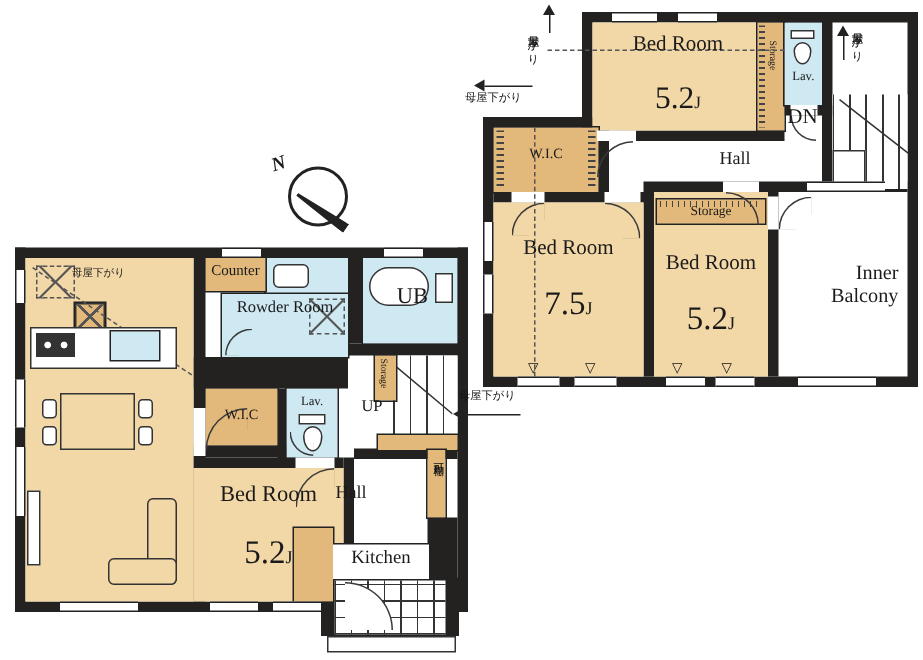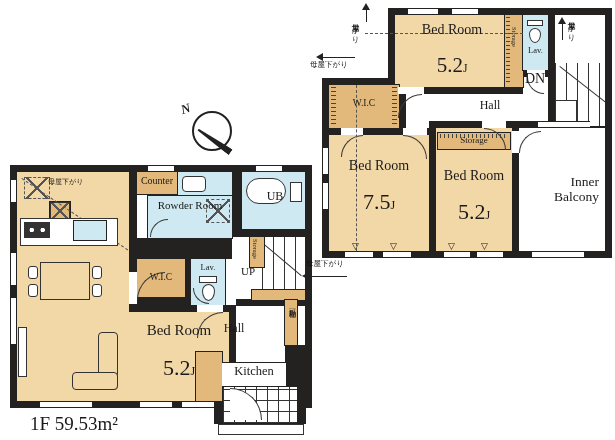--- a/index.html
+++ b/index.html
@@ -132,27 +132,26 @@
   <div class="s win-v" style="left:10px;top:253px;width:7px;height:32px;"></div>
   <div class="s win-v" style="left:10px;top:298px;width:7px;height:46px;"></div>
   <div class="s win-h" style="left:40px;top:401px;width:52px;height:7px;"></div>
   <div class="s win-h" style="left:140px;top:401px;width:32px;height:7px;"></div>
   <div class="s win-h" style="left:182px;top:401px;width:32px;height:7px;"></div>
   <div class="s win-h" style="left:148px;top:165px;width:26px;height:7px;"></div>
   <div class="s win-h" style="left:256px;top:165px;width:26px;height:7px;"></div>
 
   <div class="s lb" style="left:137px;top:176px;width:40px;font-size:10px;">Counter</div>
   <div class="s lb" style="left:150px;top:200px;width:80px;font-size:11px;">Rowder Room</div>
-  <div class="s lb" style="left:262px;top:190px;width:26px;font-size:12px;">UB</div>
+  <div class="s lb" style="left:262px;top:190px;width:26px;font-size:15px;">UB</div>
   <div class="s lb" style="left:137px;top:272px;width:48px;font-size:9.5px;">W.I.C</div>
   <div class="s lb" style="left:191px;top:263px;width:34px;font-size:8.5px;">Lav.</div>
   <div class="s lb" style="left:204px;top:322px;width:60px;font-size:12px;">Hall</div>
   <div class="s lb" style="left:146px;top:322px;width:66px;font-size:15px;">Bed Room</div>
   <div class="s lb" style="left:146px;top:356px;width:66px;font-size:22px;"><span>5.2</span><span class="unit">J</span></div>
-  <div class="s lb" style="left:30px;top:414px;font-size:19px;">1F 59.53m²</div>
 
   <div class="s w" style="left:388px;top:8px;width:224px;height:7px;"></div>
   <div class="s w" style="left:605px;top:8px;width:7px;height:250px;"></div>
   <div class="s w" style="left:322px;top:251px;width:290px;height:7px;"></div>
   <div class="s w" style="left:322px;top:78px;width:7px;height:180px;"></div>
   <div class="s w" style="left:388px;top:8px;width:7px;height:77px;"></div>
   <div class="s w" style="left:322px;top:78px;width:73px;height:7px;"></div>
   <div class="s w" style="left:395px;top:87px;width:128px;height:7px;"></div>
   <div class="s w" style="left:548px;top:8px;width:7px;height:118px;"></div>
   <div class="s w" style="left:523px;top:70px;width:32px;height:7px;"></div>

